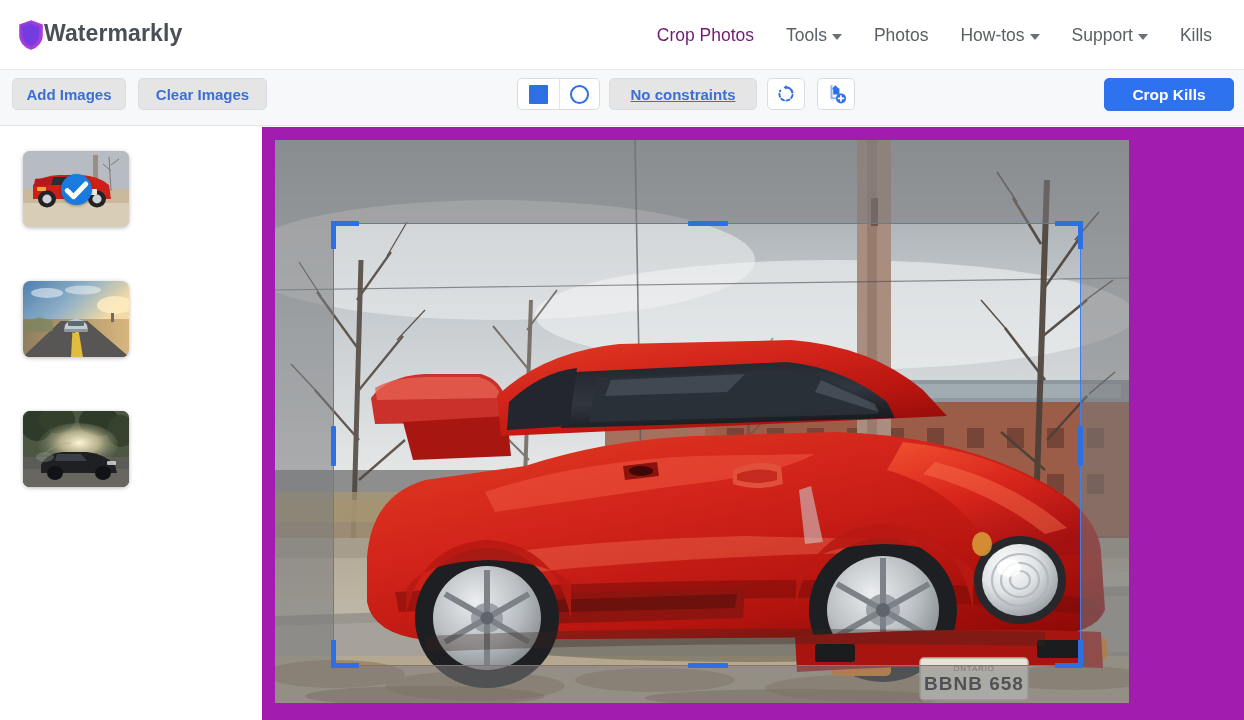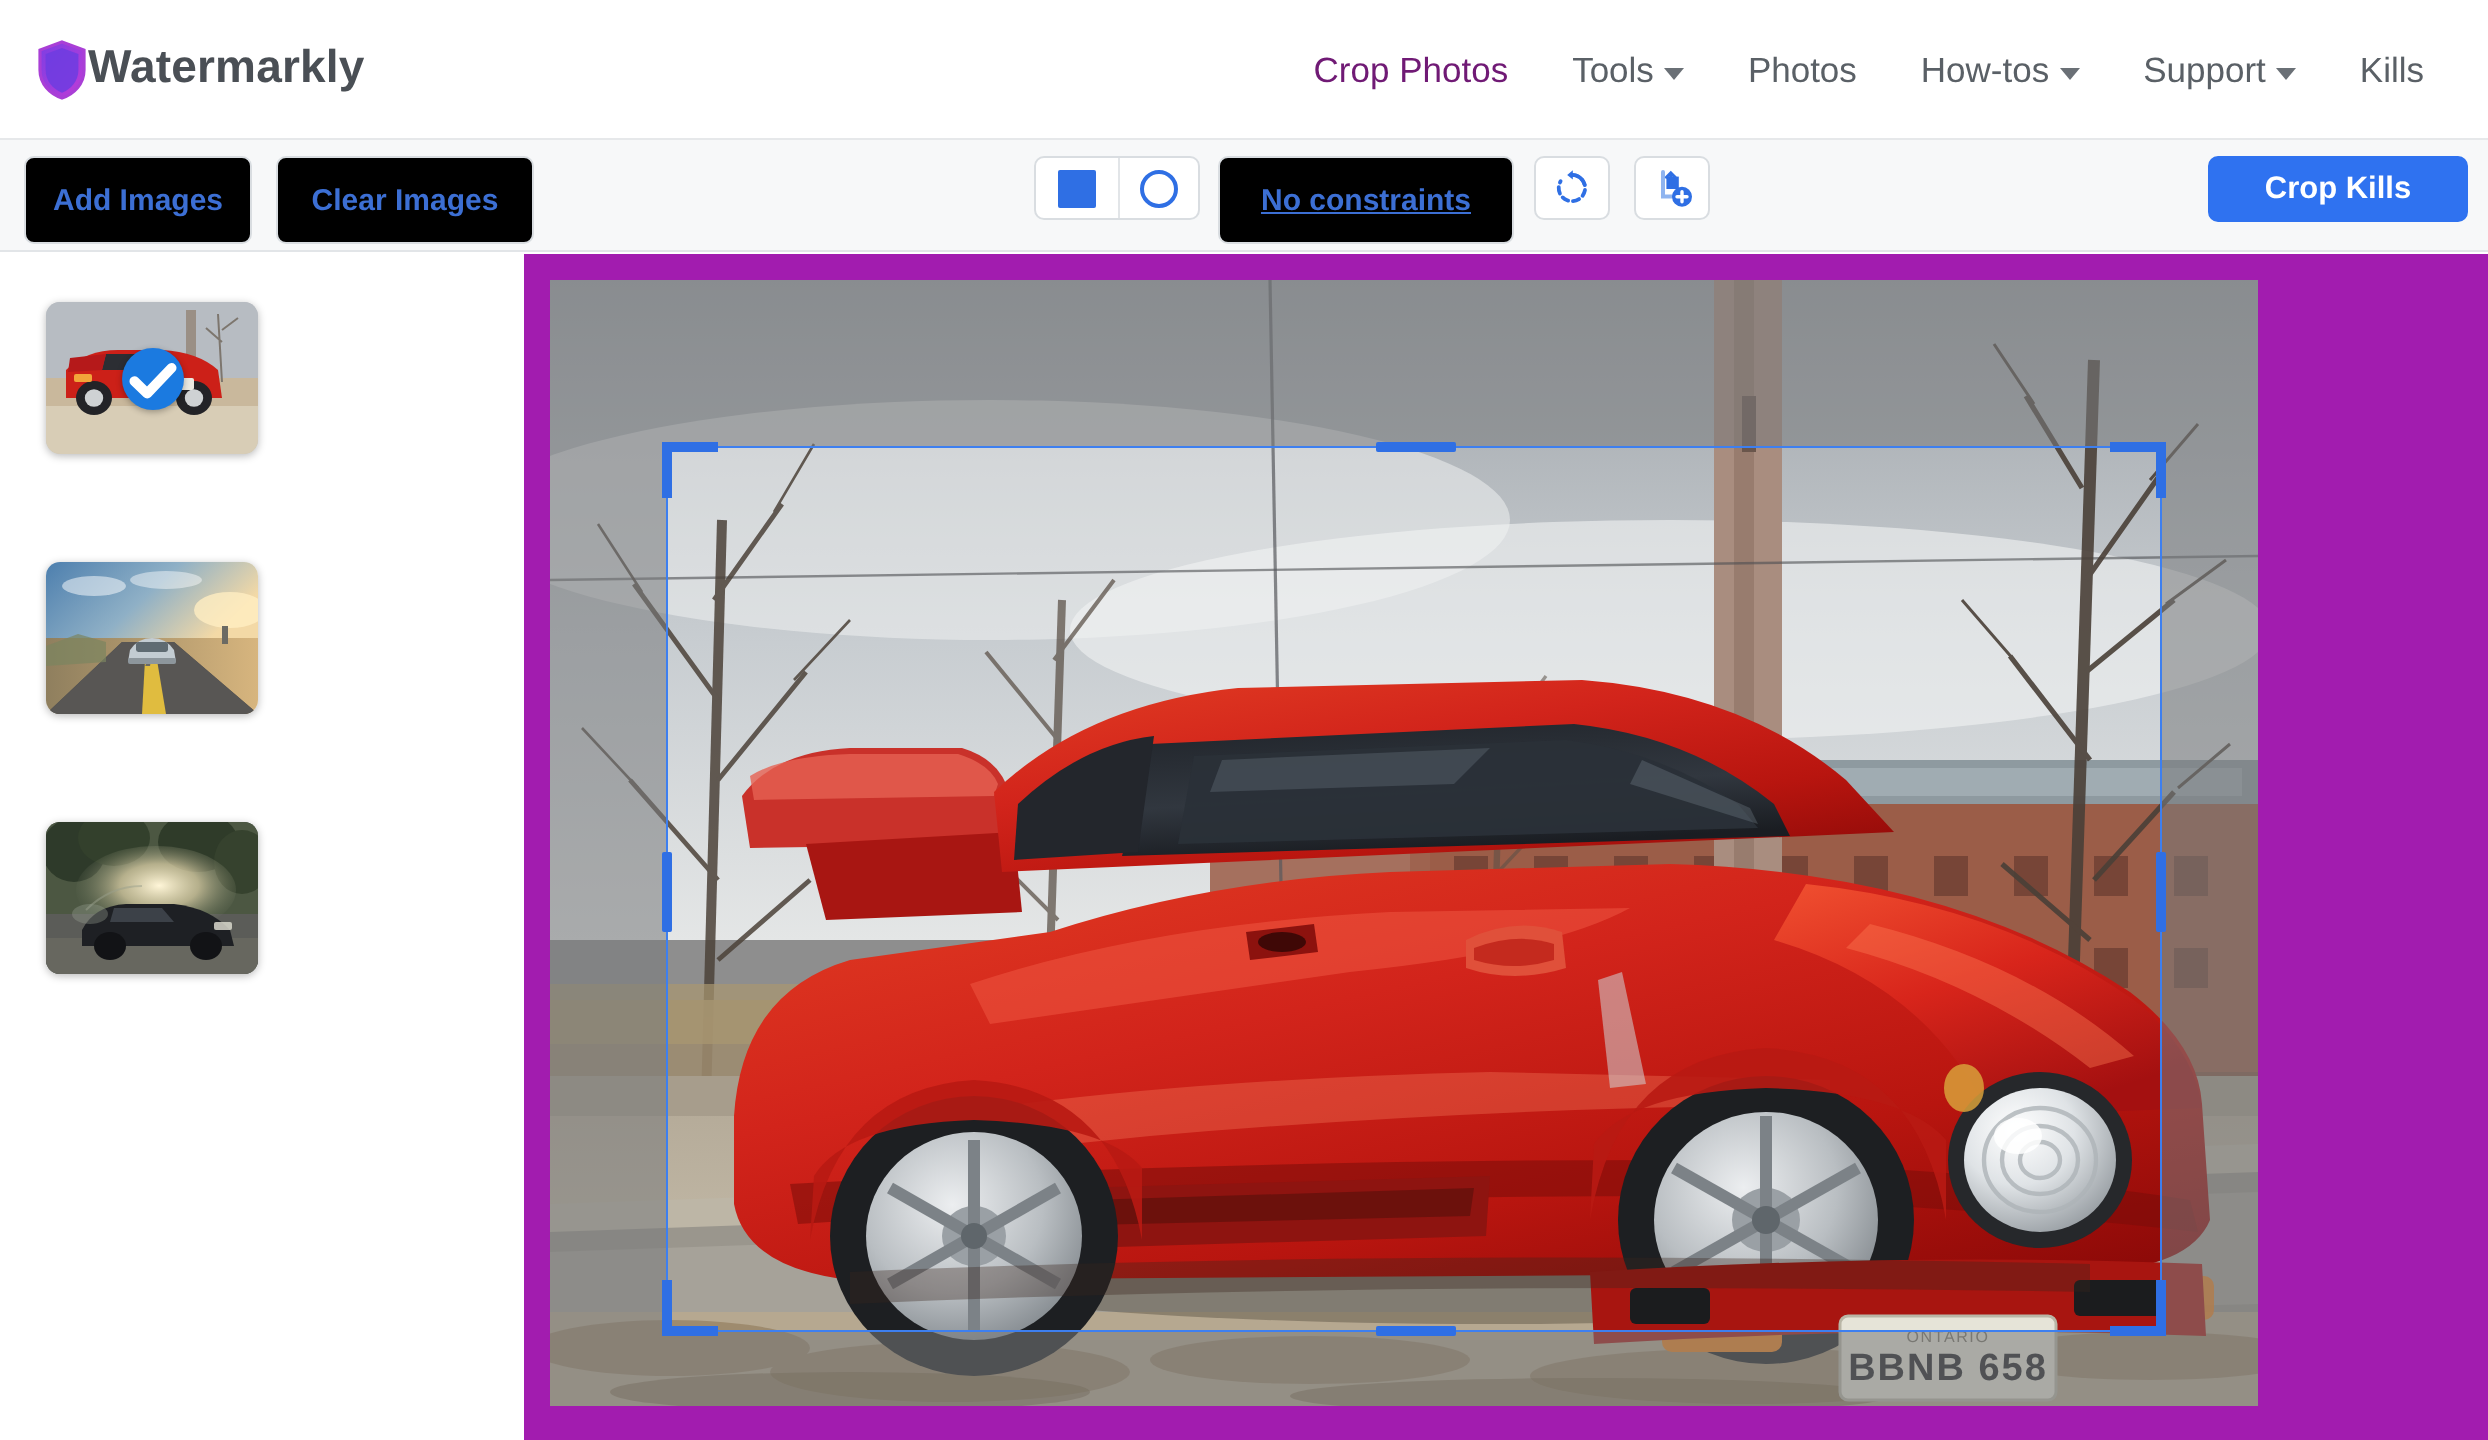--- a/index.html
+++ b/index.html
@@ -38,22 +38,22 @@
     display: inline-block; margin-top: 3px;
   }
 
   
   #toolbar {
     position: absolute; left: 0; top: 70px; width: 1244px; height: 56px;
     background: #f7f8f9;
     border-bottom: 1px solid #e2e5e8;
   }
   .tbtn {
-    position: absolute; top: 78px; height: 44px;
-    background: #000000; border: 1px solid #d9dde1; border-radius: 5px;
+    position: absolute; top: 78px; height: 32px;
+    background: #e5e5e5; border: 1px solid #d9dde1; border-radius: 5px;
     color: #3c6fd4; font-size: 15px; font-weight: 600;
     display: flex; align-items: center; justify-content: center;
     cursor: pointer; padding: 0 14px; white-space: nowrap;
   }
   #btn-add { left: 12px; width: 114px; }
   #btn-clear { left: 138px; width: 129px; }
   #btn-constraints { left: 609px; width: 148px; text-decoration: underline; }
 
   #shape-group {
     position: absolute; left: 517px; top: 78px; width: 83px; height: 32px;

